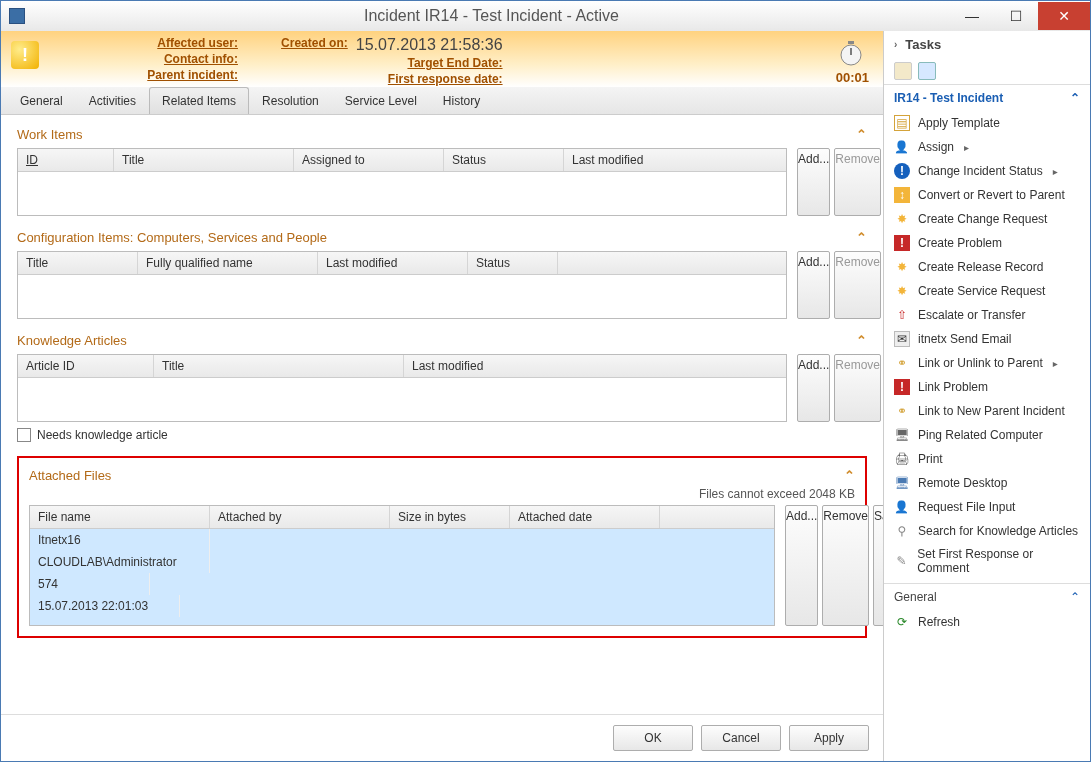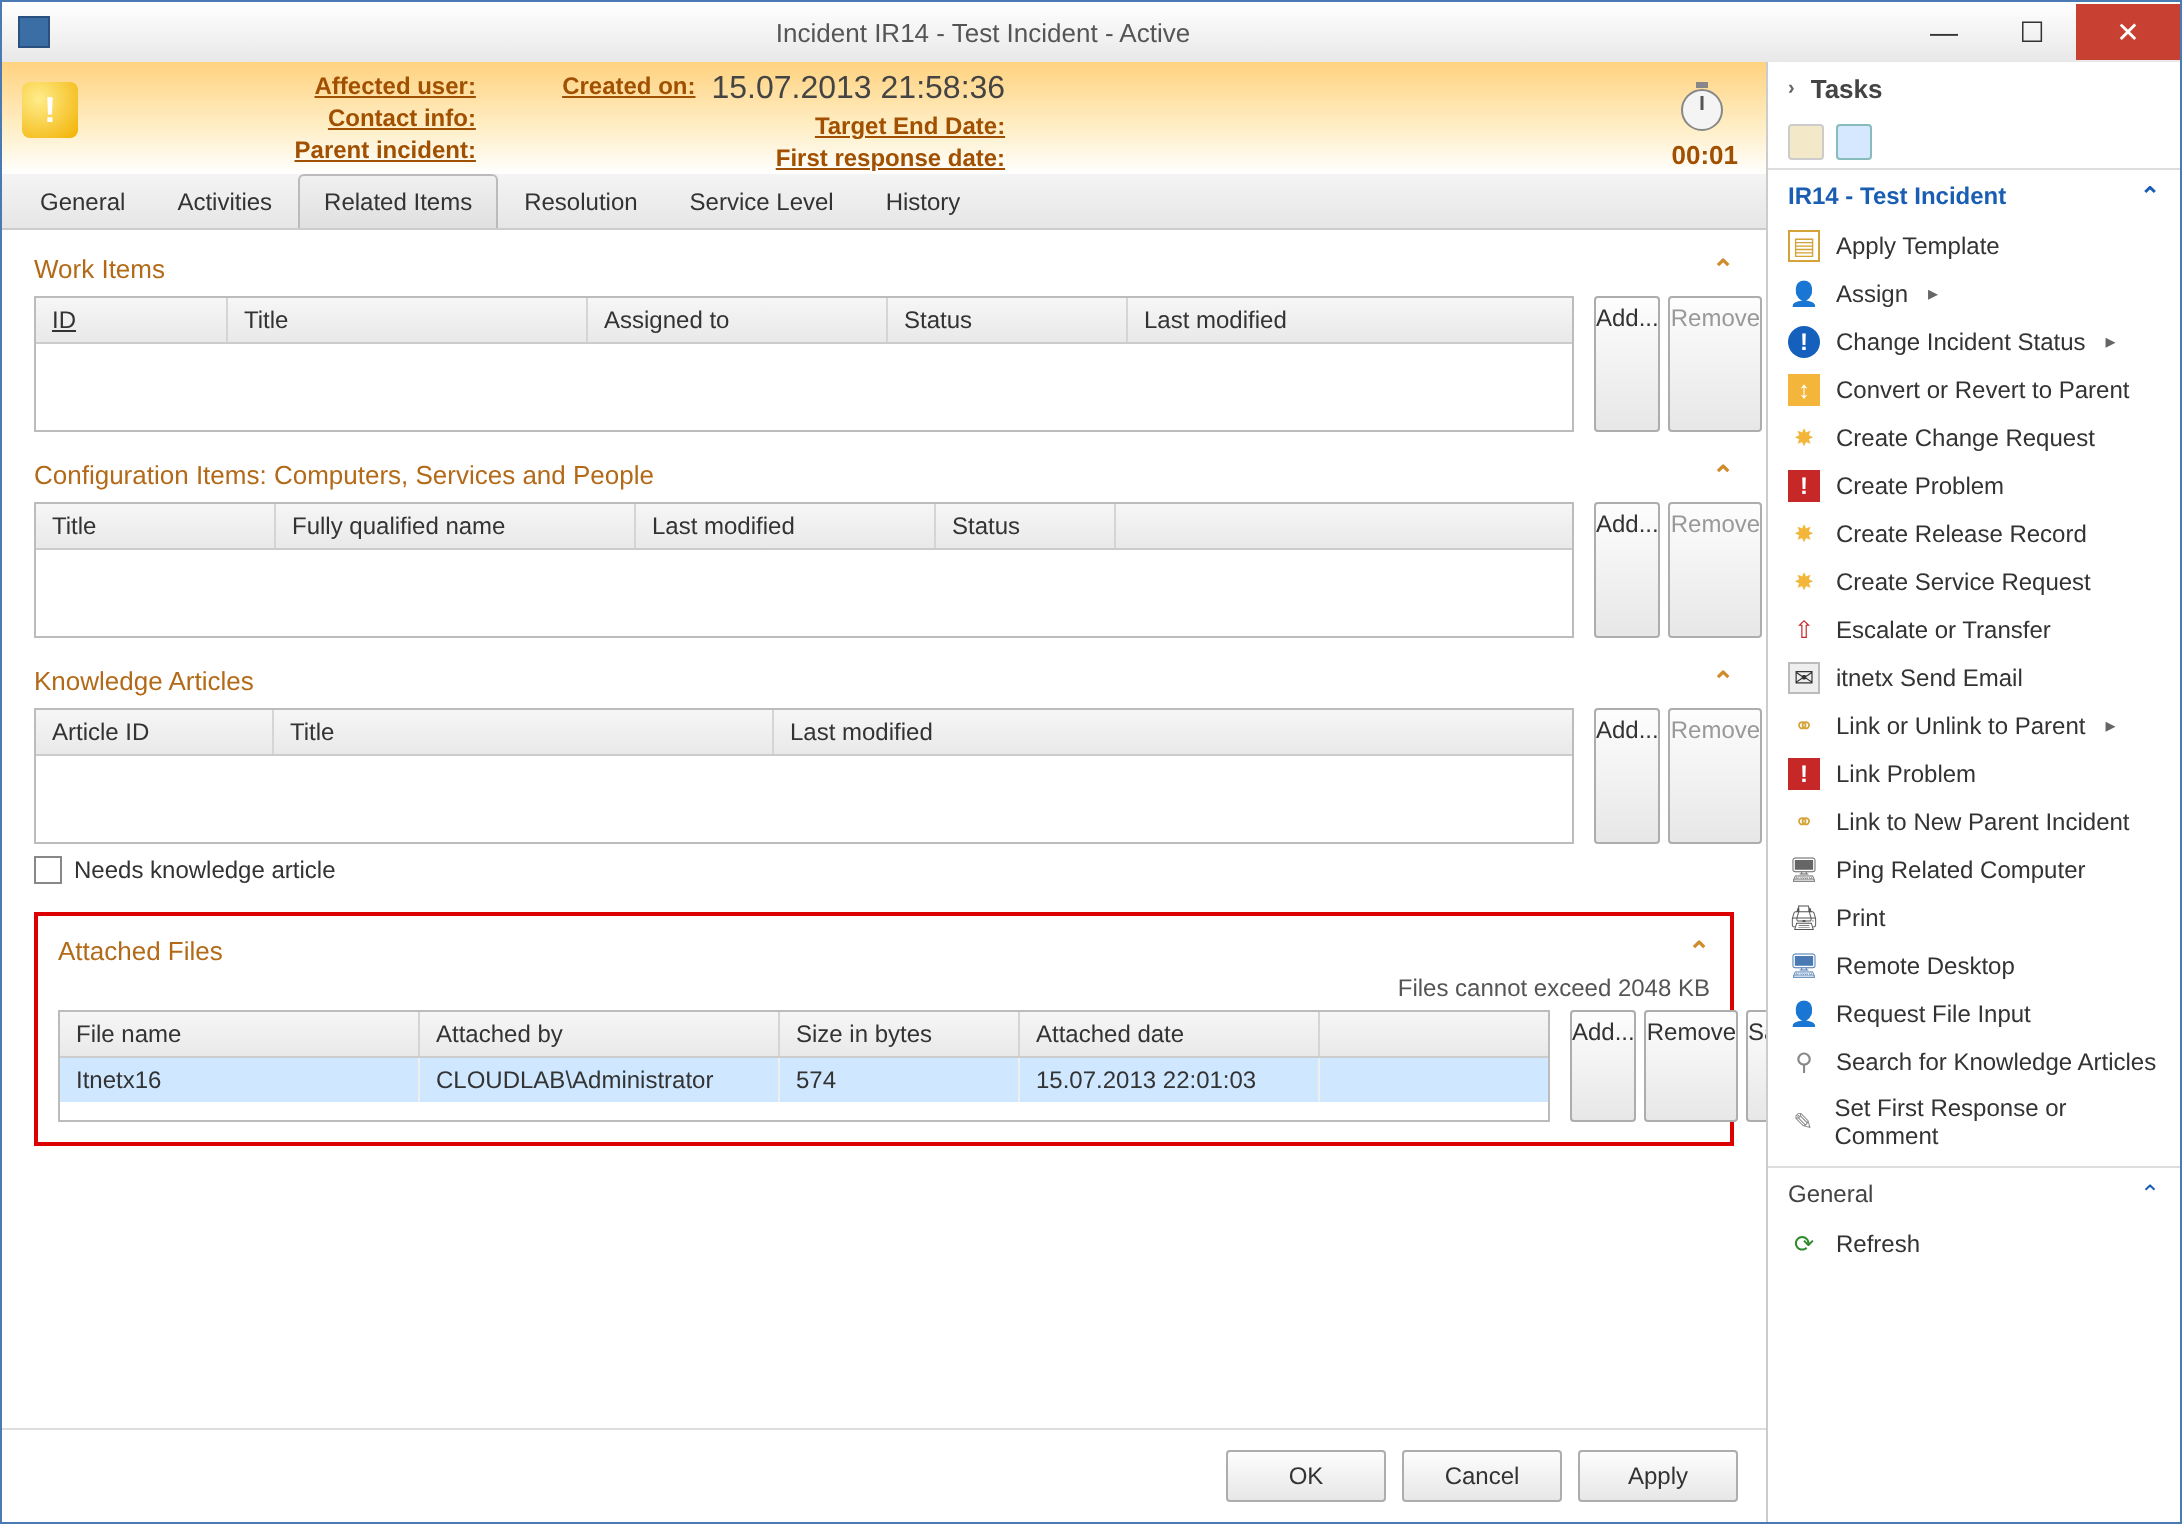--- a/index.html
+++ b/index.html
@@ -1,20 +1,20 @@
 <!DOCTYPE html>
 <html><head>
 <meta charset="utf-8">
 <style>
 * { box-sizing: border-box; margin: 0; padding: 0; }
 body { font-family: "Segoe UI", Tahoma, sans-serif; font-size: 12px; color: #333; background: #fff; overflow: hidden; }
 .window { width: 1091px; height: 762px; display: flex; flex-direction: column; border: 1px solid #4a7ab3; }
 .titlebar { height: 30px; background: linear-gradient(#fff, #e8e8e8); display: flex; align-items: center; padding: 0 0 0 8px; }
 .titlebar-icon { width: 16px; height: 16px; background: #3b6ea5; border: 1px solid #2a5080; margin-right: 8px; }
-.titlebar-title { flex: 1; text-align: center; color: #555; font-size: 13px; }
+.titlebar-title { flex: 1; text-align: center; color: #555; font-size: 16px; }
 .titlebar-btns { display: flex; }
 .tb-btn { width: 44px; height: 28px; display: flex; align-items: center; justify-content: center; font-size: 14px; cursor: pointer; }
 .tb-close { background: #c84031; color: #fff; width: 52px; }
 .workarea { flex: 1; display: flex; overflow: hidden; }
 .main { flex: 1; display: flex; flex-direction: column; border-right: 1px solid #ccc; overflow: hidden; }
 .header { background: linear-gradient(to bottom, #ffd27f, #ffefc8 60%, #fff); padding: 4px 10px 0 10px; display: flex; }
 .hdr-left { width: 40px; padding-top: 6px; }
 .hdr-warn { width: 28px; height: 28px; background: radial-gradient(circle at 30% 30%, #ffec8b, #f2b100); border-radius: 4px; display: flex; align-items: center; justify-content: center; color: #fff; font-weight: bold; font-size: 18px; }
 .hdr-cols { flex: 1; display: grid; grid-template-columns: 1.2fr 1.6fr 1.8fr; column-gap: 10px; }
 .hdr-id { color: #c06000; font-weight: bold; font-size: 15px; }
@@ -29,21 +29,21 @@
 .tab.active { background: linear-gradient(#f0f0f0, #e0e0e0); border-color: #bbb; border-radius: 3px 3px 0 0; }
 .body-area { flex: 1; overflow-y: auto; padding: 12px 16px; }
 .sect { margin-bottom: 14px; }
 .sect-title { color: #b36a18; font-size: 13px; margin-bottom: 6px; display: flex; align-items: center; }
 .sect-title .caret { margin-left: auto; color: #d08c2c; font-weight: bold; cursor: pointer; }
 .list-wrap { display: flex; gap: 10px; }
 .list-tbl { flex: 1; border: 1px solid #bcbcbc; background: #fff; min-height: 68px; }
 .list-hdr { display: flex; background: linear-gradient(#f6f6f6, #e9e9e9); border-bottom: 1px solid #ccc; }
 .list-hdr > div { padding: 4px 8px; border-right: 1px solid #d5d5d5; font-size: 12px; color: #333; }
 .list-hdr > div:last-child { border-right: none; }
-.list-row { display: flex; }
+.list-row { display: flex; flex-direction: column; }
 .list-row.selected { background: #cfe8ff; }
 .list-row > div { padding: 4px 8px; border-right: 1px solid #eee; font-size: 12px; }
 .list-row > div:last-child { border-right: none; }
 .btn-col { width: 70px; display: flex; flex-direction: row; gap: 4px; }
 .btn { background: linear-gradient(#fdfdfd, #e7e7e7); border: 1px solid #adadad; padding: 3px 0; text-align: center; cursor: pointer; border-radius: 2px; font-size: 12px; color: #333; }
 .btn.disabled { color: #999; }
 .chk-row { margin-top: 6px; display: flex; align-items: center; gap: 6px; }
 .chk { width: 14px; height: 14px; border: 1px solid #888; background: #fff; }
 .attached-box { border: 2px solid #d00; padding: 10px; }
 .files-note { text-align: right; color: #555; margin-bottom: 4px; font-size: 12px; }
@@ -181,21 +181,21 @@
         </div>
 
         <div class="sect">
           <div class="sect-title">
               <span>Knowledge Articles</span>
               <span class="caret">⌃</span>
             </div>
           <div class="list-wrap">
             <div class="list-tbl">
               <div class="list-hdr">
-                <div style="width:119px;">Article ID</div>
+                <div style="width:136px;">Article ID</div>
                 <div style="width:250px;">Title</div>
                 <div style="flex:1;">Last modified</div>
               </div>
             </div>
             <div class="btn-col">
               <div class="btn">Add...</div>
               <div class="btn disabled">Remove</div>
               <div class="btn disabled">Open</div>
             </div>
           </div>

